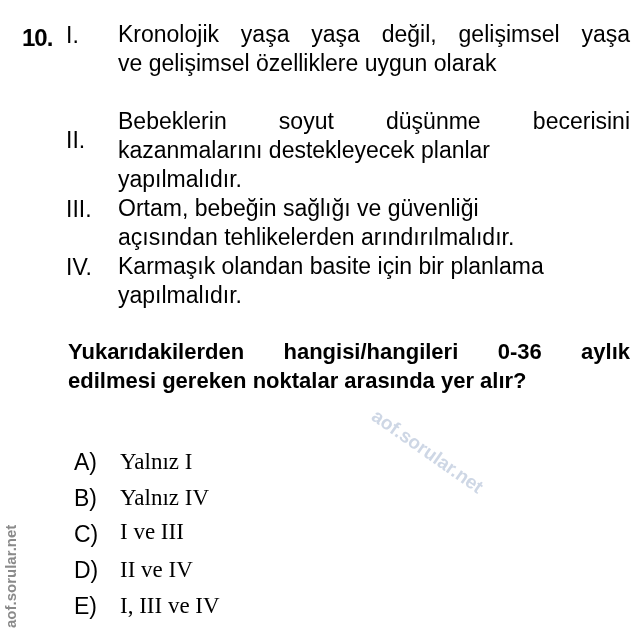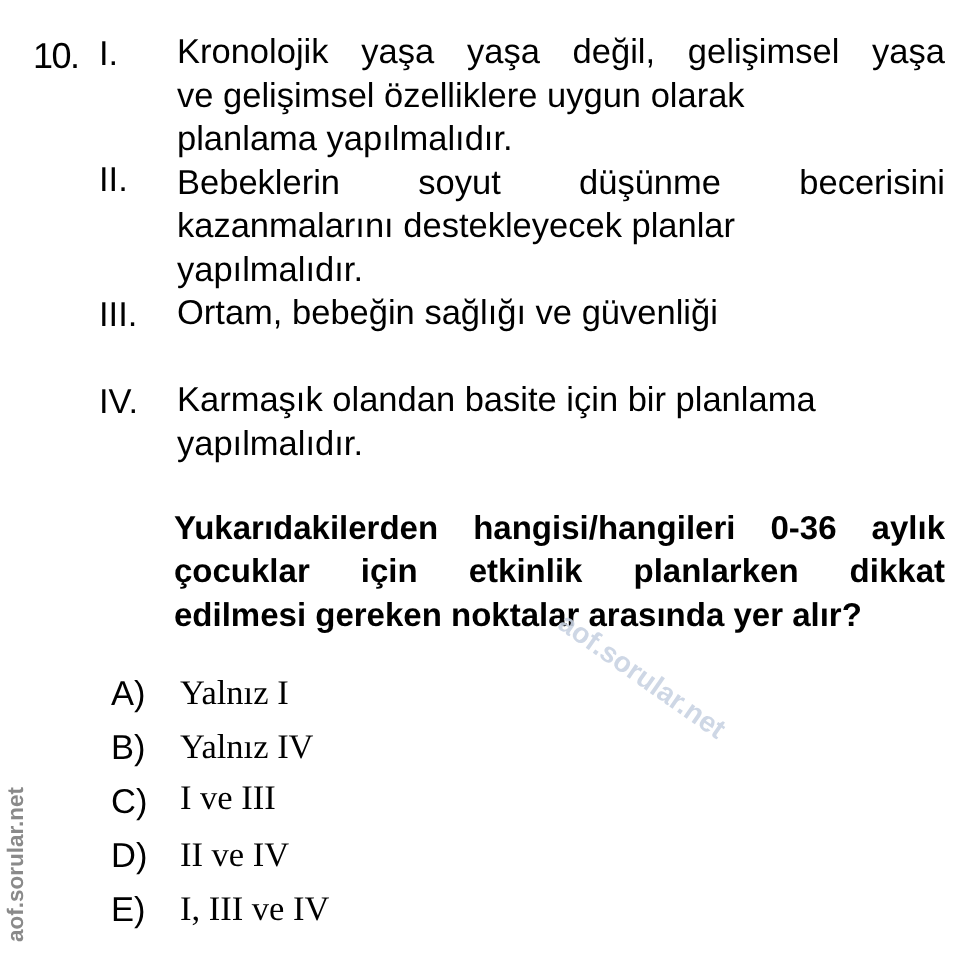--- a/index.html
+++ b/index.html
@@ -1,63 +1,62 @@
 <!DOCTYPE html>
 <html><head>
 <meta charset="utf-8">
 <style>
   html, body { margin:0; padding:0; background:#ffffff; }
   body { width:640px; height:640px; position:relative; overflow:hidden;
          font-family:"Liberation Sans", sans-serif; color:#000; }
-  .qnum { position:absolute; left:22px; top:24px; font-size:24px; font-weight:normal; letter-spacing:-1px; }
+  .qnum { position:absolute; left:22px; top:24px; font-size:24px; font-weight:bold; letter-spacing:-1px; }
   .roman { position:absolute; left:66px; font-size:23px; }
   .stmt { position:absolute; left:118px; width:512px; font-size:23px; line-height:29px; }
   .just-full { text-align:justify; text-align-last:justify; display:block; }
   .stem { position:absolute; left:68px; top:337px; width:562px; font-size:22px; font-weight:bold; line-height:29px; }
-  .stem span { display:block;margin-left:48px; }
+  .stem span { display:block; }
   .opt-letter { position:absolute; left:74px; font-size:23px; }
   .opt-text { position:absolute; left:120px; font-size:23px;font-family:Liberation Serif, serif; }
   .wm-diag { position:absolute; left:380px; top:405px; font-size:19px; font-weight:bold; color:#c9d3e3;
              transform:rotate(35deg); transform-origin:left top; opacity:0.9; }
   .wm-side { position:absolute; left:2px; top:628px; font-size:15px; font-weight:bold; color:#8a8a8a;
              transform:rotate(-90deg); transform-origin:left top; white-space:nowrap; }
 </style>
 </head>
 <body>
 
 <div class="qnum">10.</div>
 
 <div class="roman" style="top:22px">I.</div>
 <div class="stmt" style="top:20px">
   <span class="just-full">Kronolojik yaşa yaşa değil, gelişimsel yaşa</span>
   <span style="display:block">ve gelişimsel özelliklere uygun olarak</span>
-  <span style="display:block">planlama yapılmalıdır.</span>
 </div>
 
-<div class="roman" style="top:106px">II.</div>
+<div class="roman" style="top:127px">II.</div>
 <div class="stmt" style="top:107px">
   <span class="just-full">Bebeklerin soyut düşünme becerisini</span>
   <span style="display:block">kazanmalarını destekleyecek planlar</span>
   <span style="display:block">yapılmalıdır.</span>
 </div>
 
 <div class="roman" style="top:196px">III.</div>
 <div class="stmt" style="top:194px">
   <span style="display:block">Ortam, bebeğin sağlığı ve güvenliği</span>
+  <span style="display:block">açısından tehlikelerden arındırılmalıdır.</span>
 </div>
 
 <div class="roman" style="top:254px">IV.</div>
 <div class="stmt" style="top:252px">
   <span style="display:block">Karmaşık olandan basite için bir planlama</span>
   <span style="display:block">yapılmalıdır.</span>
 </div>
 
 <div class="stem">
   <span class="just-full">Yukarıdakilerden hangisi/hangileri 0-36 aylık</span>
-  <span class="just-full">çocuklar için etkinlik planlarken dikkat</span>
   <span>edilmesi gereken noktalar arasında yer alır?</span>
 </div>
 
 <div>
   <div class="opt-letter" style="top:449px">A)</div>
   <div class="opt-text" style="top:449px">Yalnız I</div>
 </div>
 <div>
   <div class="opt-letter" style="top:485px">B)</div>
   <div class="opt-text" style="top:485px">Yalnız IV</div>

